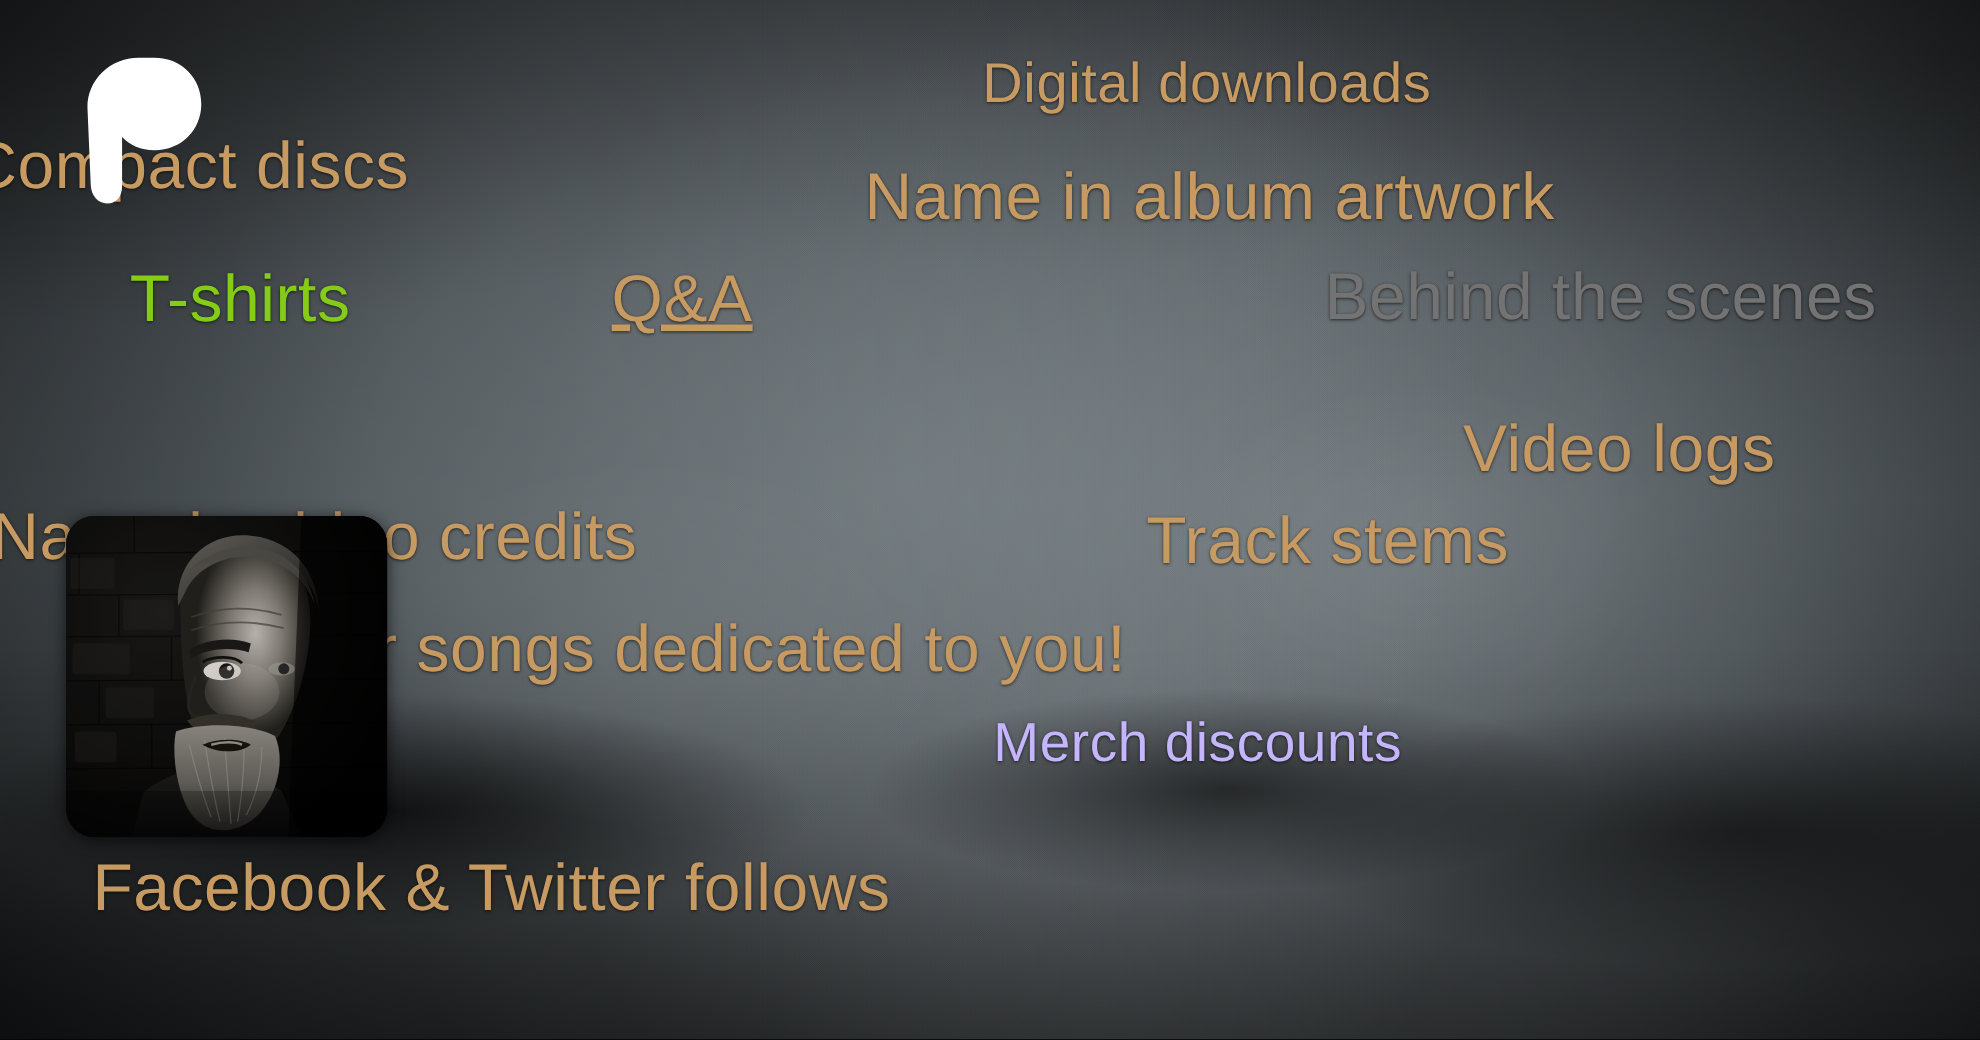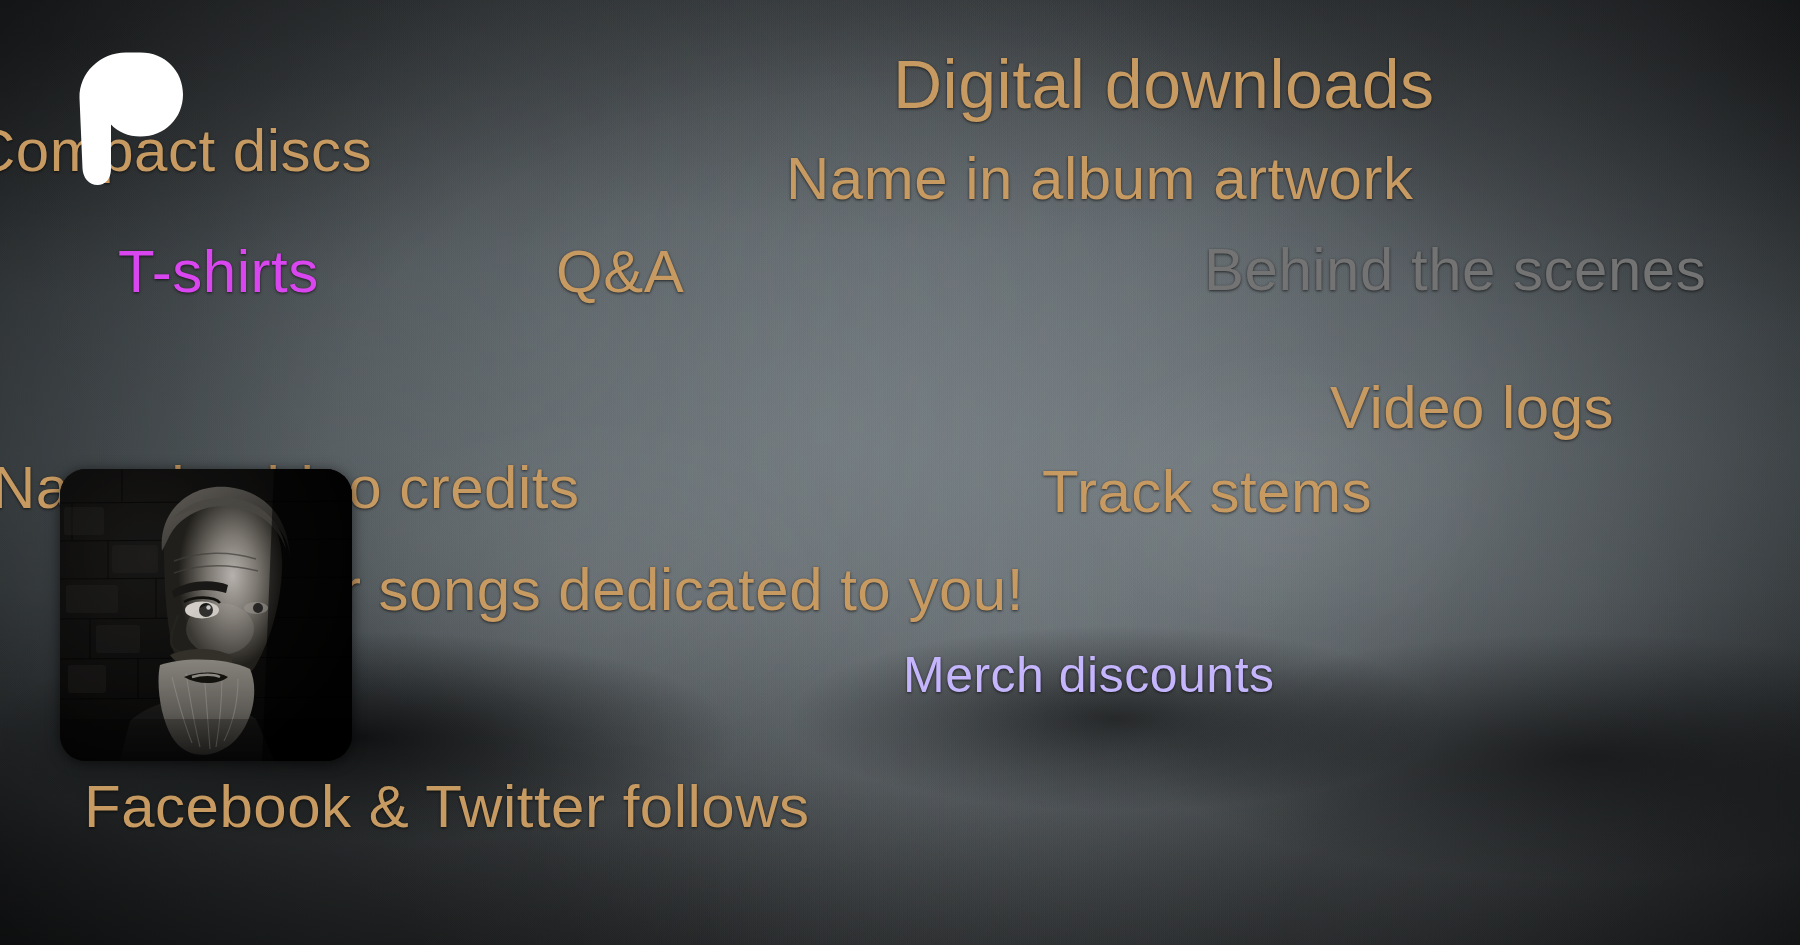--- a/index.html
+++ b/index.html
@@ -106,24 +106,24 @@
 <body>
 
 <div id="stage">
 
   <div id="cover-photo"></div>
   <div id="cover-photo-texture"></div>
   <div id="vignette"></div>
 
   <div id="perk-cloud">
       <div class="perk" style="left: -28px; top: 121px; font-size: 60px; color: rgb(199, 154, 98);">Compact discs</div>
-      <div class="perk" style="left: 893px; top: 50px; font-size: 68px; color: rgb(199, 154, 98);">Digital downloads</div>
+      <div class="perk" style="left: 893px; top: 50px; font-size: 51px; color: rgb(199, 154, 98);">Digital downloads</div>
       <div class="perk" style="left: 786px; top: 149px; font-size: 60px; color: rgb(199, 154, 98); text-align: right;">Name in album artwork</div>
-      <div class="perk" style="left: 118px; top: 242px; font-size: 60px; color: #d946ef;">T-shirts</div>
-      <div class="perk" style="left: 556px; top: 242px; font-size: 60px; color: rgb(199, 154, 98);">Q&amp;A</div>
+      <div class="perk" style="left: 118px; top: 242px; font-size: 60px; color: #84cc16;">T-shirts</div>
+      <div class="perk" style="left: 556px; top: 242px; font-size: 60px; color: rgb(199, 154, 98); text-decoration: underline;">Q&amp;A</div>
       <div class="perk" style="left: 1204px; top: 240px; font-size: 60px; color: #737373;">Behind the scenes</div>
       <div class="perk" style="left: 1330px; top: 340px; font-size: 60px; color: rgb(199, 154, 98); margin-top: 38px;">Video logs</div>
       <div class="perk" style="left: -8px; top: 458px; font-size: 60px; color: rgb(199, 154, 98);">Name in video credits</div>
       <div class="perk" style="left: 1042px; top: 462px; font-size: 60px; color: rgb(199, 154, 98);">Track stems</div>
       <div class="perk" style="left: 236px; top: 560px; font-size: 60px; color: rgb(199, 154, 98);">Four songs dedicated to you!</div>
       <div class="perk" style="left: 903px; top: 650px; font-size: 50px; color: #c4b5fd;">Merch discounts</div>
       <div class="perk" style="left: 84px; top: 745px; font-size: 60px; color: rgb(199, 154, 98); margin-top: 32px;">Facebook &amp; Twitter follows</div>
     </div>
 
   <div id="patreon-logo">

